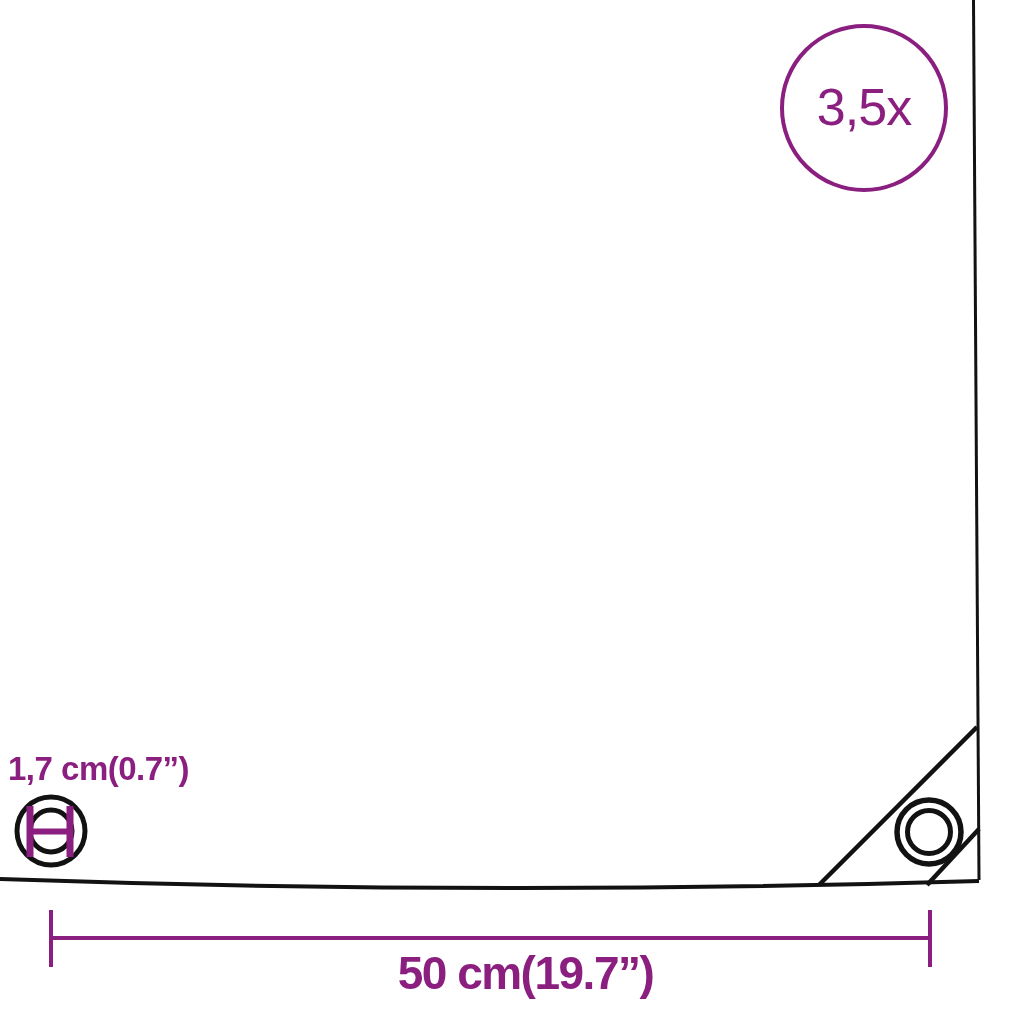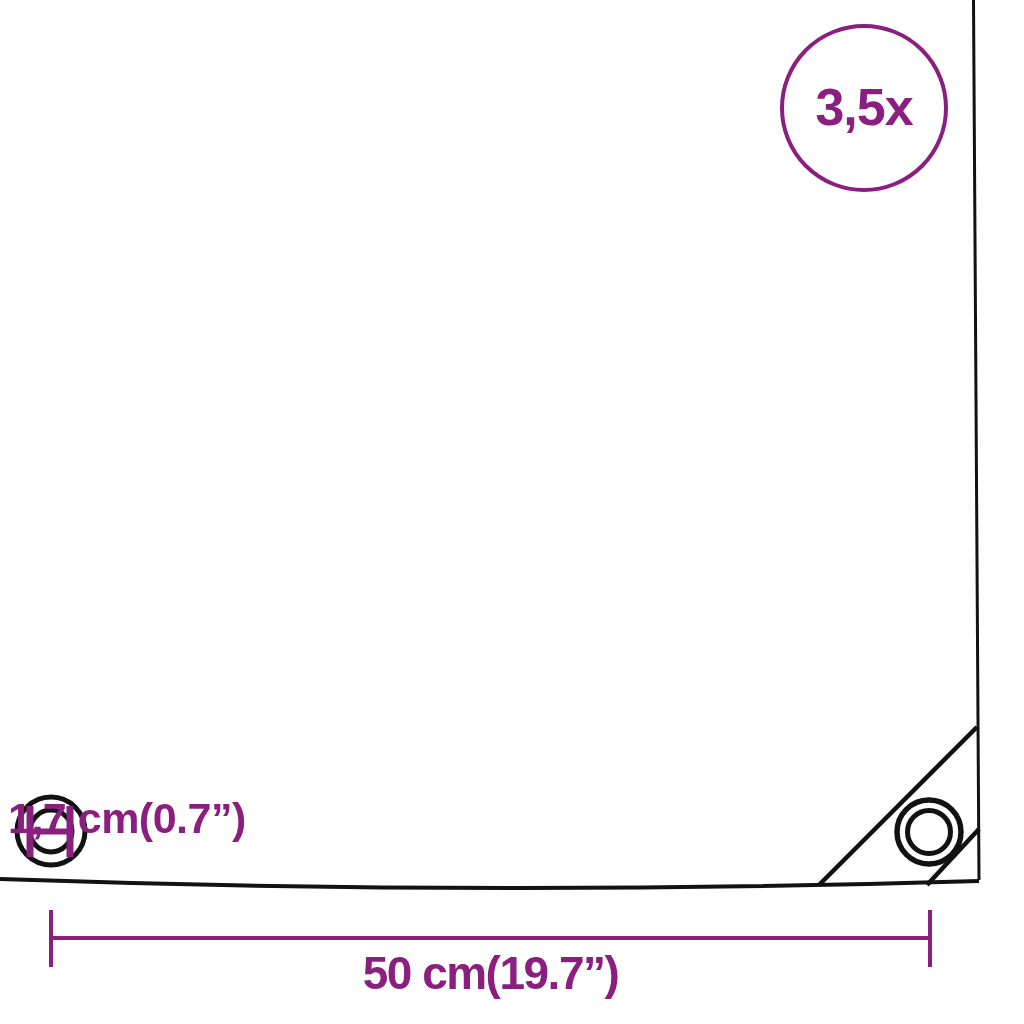--- a/index.html
+++ b/index.html
@@ -23,42 +23,43 @@
   .badge{
     position:absolute;
     left:780px;top:24px;
     width:168px;height:168px;
     box-sizing:border-box;
     border:4px solid var(--accent);
     border-radius:50%;
     display:flex;flex-direction:column;
     align-items:center;justify-content:center;
     color:var(--accent);
-    font-weight:bold;
+    font-weight:normal;
     font-size:52px;
     line-height:0.95;
     letter-spacing:-1px;
   }
   .label{
     position:absolute;
     color:var(--accent);
     font-weight:bold;
     white-space:nowrap;
   }
   .label-grommet{
-    left:8px;top:794px;
-    font-size:43px;
+    left:8px;top:750px;
+    font-size:33px;
     letter-spacing:-0.5px;
   }
   .label-distance{
     left:0;top:946px;
     width:981px;
     text-align:center;
     font-size:46px;
     letter-spacing:-1.5px;
+    padding-left:35px;
   }
 </style>
 </head>
 <body>
 
 <div class="canvas">
 
   <svg class="diagram-svg" viewBox="0 0 1024 1024">
 
     <g>

